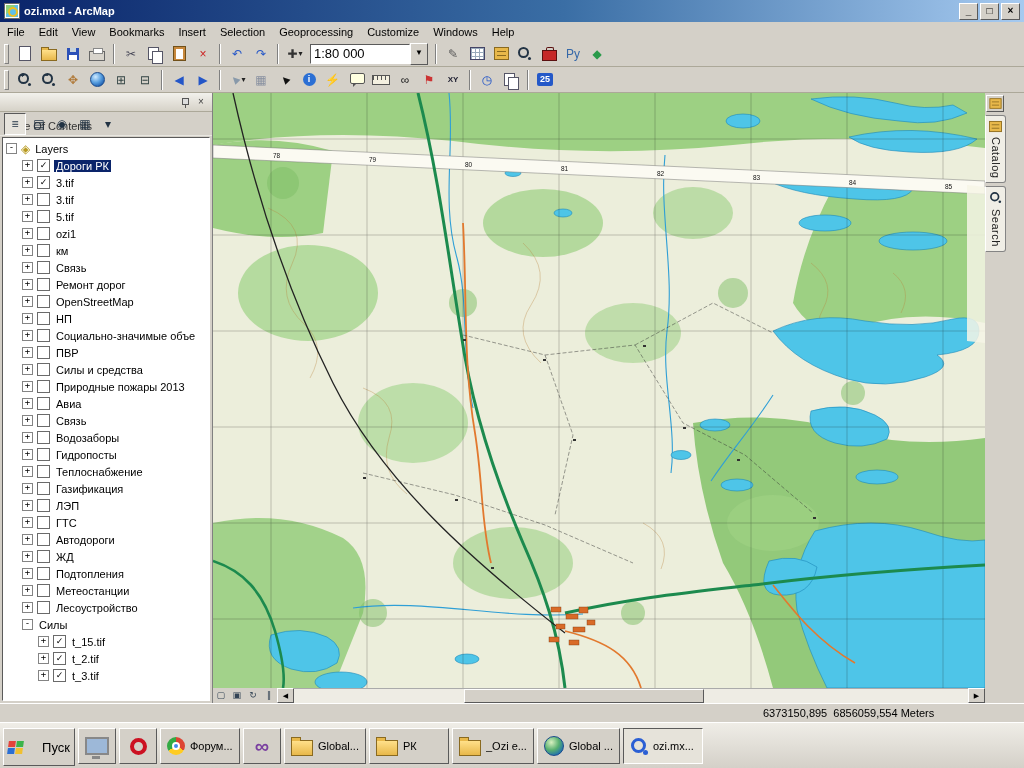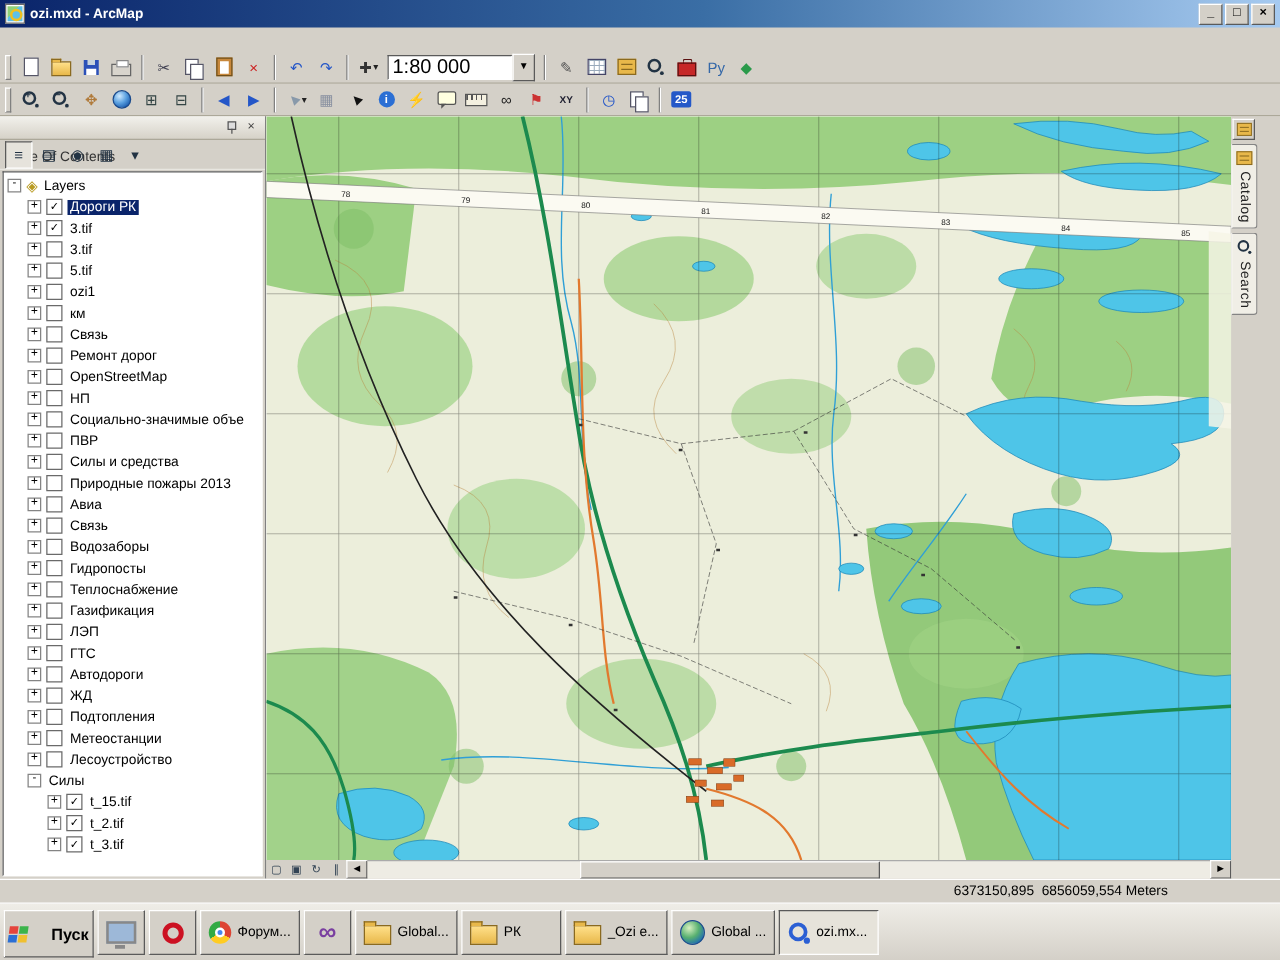--- a/index.html
+++ b/index.html
@@ -70,21 +70,21 @@
   .ic-speech::after{content:"";position:absolute;left:2px;bottom:-4px;width:0;height:0;border-top:4px solid #555;border-right:4px solid transparent;}
   .ic-ruler{width:16px;height:8px;background:#f4f0e0;border:1px solid #555;
     background-image:repeating-linear-gradient(90deg,#555 0 1px,transparent 1px 4px);background-size:100% 50%;background-repeat:no-repeat;}
   .ic-xy{font-size:8px;font-weight:bold;color:#223;}
   .ic-badge{background:#2458c8;color:#fff;font-size:9px;font-weight:bold;padding:2px 3px;border-radius:2px;}
   .ic-g{font-size:12px;}
 
   
   .combo{display:flex;align-items:center;margin:0 3px;flex:none;}
   .combo .field{width:92px;height:16px;background:#fff;border:1px solid;border-color:#5a5a5a #fff #fff #5a5a5a;
-    padding:1px 3px;font-size:16px;line-height:15px;}
+    padding:1px 3px;font-size:13px;line-height:15px;}
   .combo .drop{width:16px;height:20px;background:#d4d0c8;border:1px solid;border-color:#fff #5a5a5a #5a5a5a #fff;
     font-size:8px;text-align:center;line-height:18px;}
 
   
   .toc{position:absolute;left:0;top:93px;width:213px;height:610px;background:#d4d0c8;border-right:1px solid #808080;box-sizing:border-box;}
   .toc-header{height:18px;display:flex;align-items:center;padding:0 4px;color:#333;
     background:linear-gradient(#f2f1ec,#d6d2c8);border-bottom:1px solid #aca899;}
   .toc-title{flex:1;font-size:11px;margin-top:48px;}
   .toc-hbtn{width:14px;height:13px;text-align:center;line-height:12px;font-size:10px;color:#444;margin-left:2px;}
   .pin-ic{display:inline-block;width:5px;height:5px;border:1px solid #555;background:#ddd;position:relative;}
@@ -129,21 +129,21 @@
 
   
   .statusbar{position:absolute;left:0;top:703px;width:100%;height:19px;background:#d4d0c8;border-top:1px solid #fff;box-sizing:border-box;}
   .coords{position:absolute;left:763px;top:3px;font-size:11px;white-space:pre;}
 
   
   .taskbar{position:absolute;left:0;top:722px;width:100%;height:46px;background:linear-gradient(#efede7,#d4d0c8);
     border-top:1px solid #fff;box-sizing:border-box;}
   .start-btn{position:absolute;left:3px;top:5px;height:36px;width:70px;background:#d4d0c8;
     border:1px solid;border-color:#fff #5a5a5a #5a5a5a #fff;display:flex;align-items:center;justify-content:center;gap:19px;
-    font-weight:bold;font-size:13px;}
+    font-weight:normal;font-size:13px;}
   .start-logo{width:15px;height:13px;display:grid;grid-template-columns:1fr 1fr;grid-template-rows:1fr 1fr;gap:1px;transform:skewX(-8deg);}
   .start-logo i{display:block;}
   .q1{background:#e4443c;} .q2{background:#3cb44b;} .q3{background:#2b6fd4;} .q4{background:#f0c030;}
   .taskbar-apps{position:absolute;left:78px;top:5px;height:36px;display:flex;gap:3px;}
   .task-btn{height:36px;min-width:80px;max-width:86px;background:#d4d0c8;border:1px solid;border-color:#fff #5a5a5a #5a5a5a #fff;
     display:flex;align-items:center;gap:5px;padding:0 6px;box-sizing:border-box;font-size:11px;}
   .task-btn.iconic{min-width:38px;max-width:38px;justify-content:center;padding:0;}
   .task-btn.active{border-color:#5a5a5a #fff #fff #5a5a5a;background:#e6e3da;}
   .task-label{overflow:hidden;white-space:nowrap;max-width:58px;}
   .ti{flex:none;display:inline-block;}
@@ -180,20 +180,32 @@
   <div class="titlebar">
     <span class="app-icon"></span>
     <span class="title-text">ozi.mxd - ArcMap</span>
     <span class="win-controls">
         <span class="win-btn">_</span>
         <span class="win-btn">□</span>
         <span class="win-btn">×</span>
       </span>
   </div>
 
+  <div class="menubar">
+      <span class="menu-item">File</span>
+      <span class="menu-item">Edit</span>
+      <span class="menu-item">View</span>
+      <span class="menu-item">Bookmarks</span>
+      <span class="menu-item">Insert</span>
+      <span class="menu-item">Selection</span>
+      <span class="menu-item">Geoprocessing</span>
+      <span class="menu-item">Customize</span>
+      <span class="menu-item">Windows</span>
+      <span class="menu-item">Help</span>
+    </div>
 
   <div class="toolbar tb1">
     <span class="grip"></span>
     <span style="display:flex;align-items:center;">
         <span class="tb-btn">
           <span class="tb-ic ic-page"></span>
         </span>
         <span class="tb-btn">
           <span class="tb-ic ic-folder"></span>
         </span>

